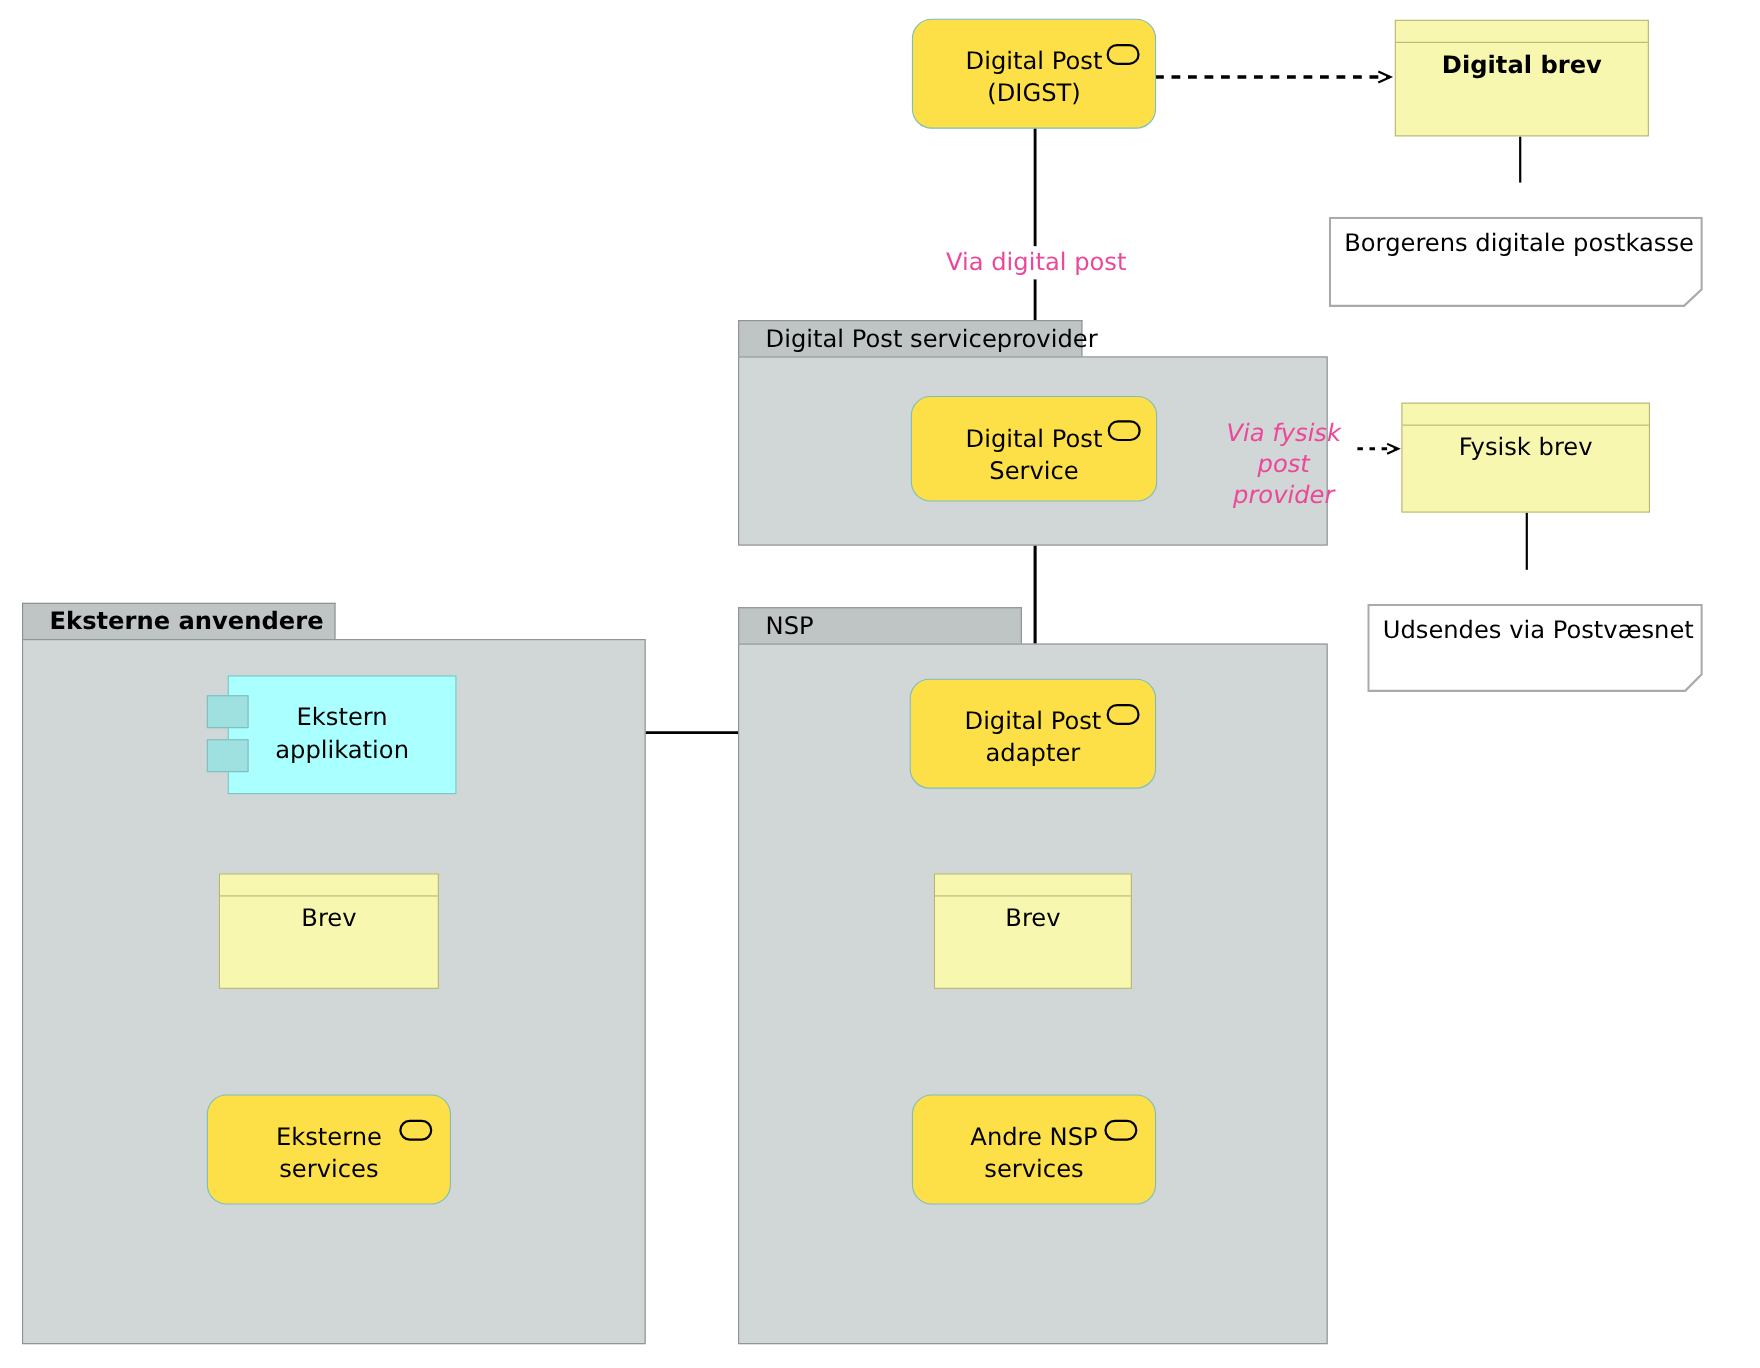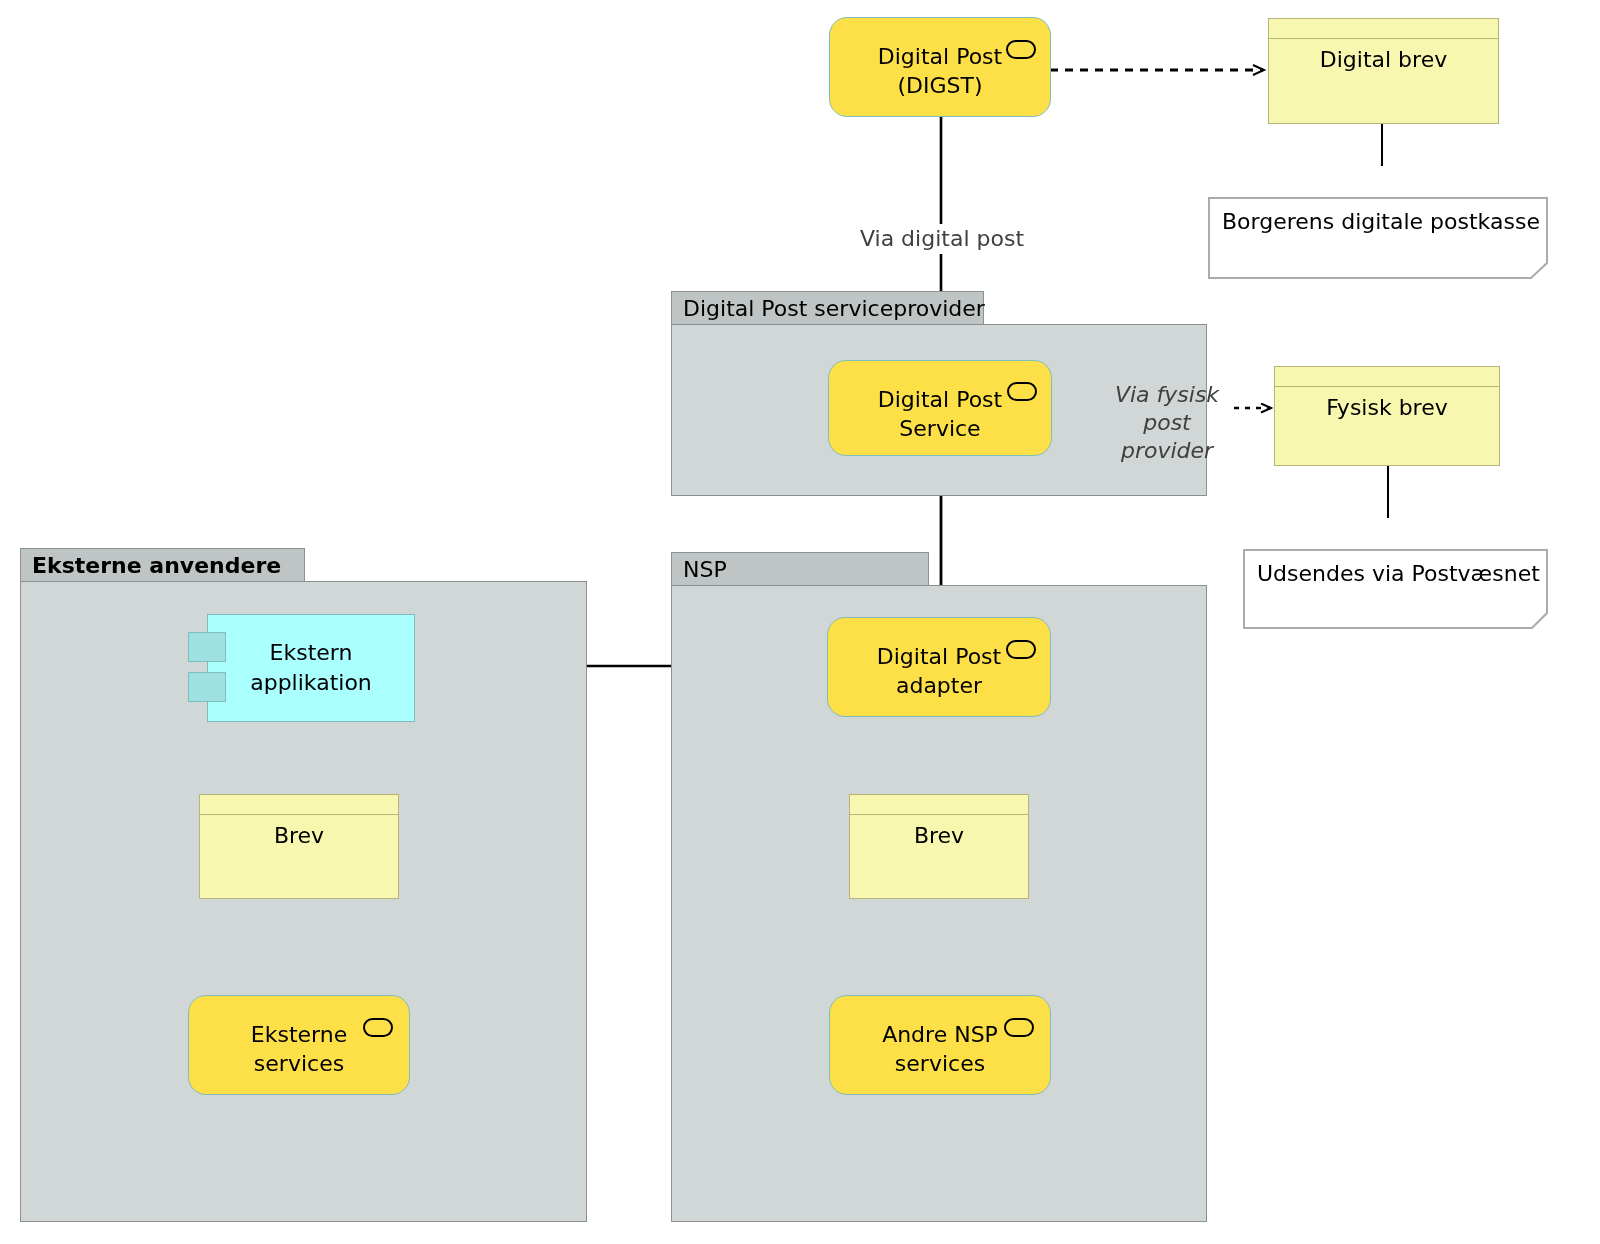--- a/index.html
+++ b/index.html
@@ -34,21 +34,21 @@
     position: absolute;
     left: 0;
     top: 0;
     background: #bfc4c4;
     border: 1px solid #8b9090;
     border-bottom: none;
     box-sizing: border-box;
     height: 34px;
     display: flex;
     align-items: center;
-    padding-left: 11px;
+    padding-left: 24px;
     font-size: 22px;
     color: #000;
     white-space: nowrap;
   }
   .pkg-body {
     position: absolute;
     left: 0;
     background: #d1d6d6;
     border: 1px solid #8b9090;
     box-sizing: border-box;
@@ -151,21 +151,21 @@
     top: 0;
     width: 100%;
     height: 100%;
   }
 
   
   .edge-label {
     position: absolute;
     font-size: 22px;
     line-height: 28px;
-    color: #404040;
+    color: #ec4899;
     text-align: center;
     background: #ffffff;
     white-space: pre-line;
   }
   .edge-label.on-pkg {
     background: transparent;
   }
 </style>
 </head>
 <body>
@@ -258,21 +258,21 @@
     <span class="svc-icon" style="right:16px; top:22px;"></span>
   </div>
 
   <div class="node-component" style="left:207px; top:614px; width:208px; height:108px;">
     <div class="ntext">Ekstern
 applikation</div>
     <span class="comp-tab" style="top:17px;"></span>
     <span class="comp-tab" style="top:57px;"></span>
   </div>
 
-  <div class="node-class" style="left:1268px; top:18px; width:231px; height:106px;">
+  <div class="node-class" style="left:1268px; top:18px; width:231px; height:106px;font-weight:bold;">
     <div class="class-strip"></div>
     <div class="class-name">Digital brev</div>
   </div>
 
   <div class="node-class" style="left:1274px; top:366px; width:226px; height:100px;">
     <div class="class-strip"></div>
     <div class="class-name">Fysisk brev</div>
   </div>
 
   <div class="node-class" style="left:199px; top:794px; width:200px; height:105px;">

